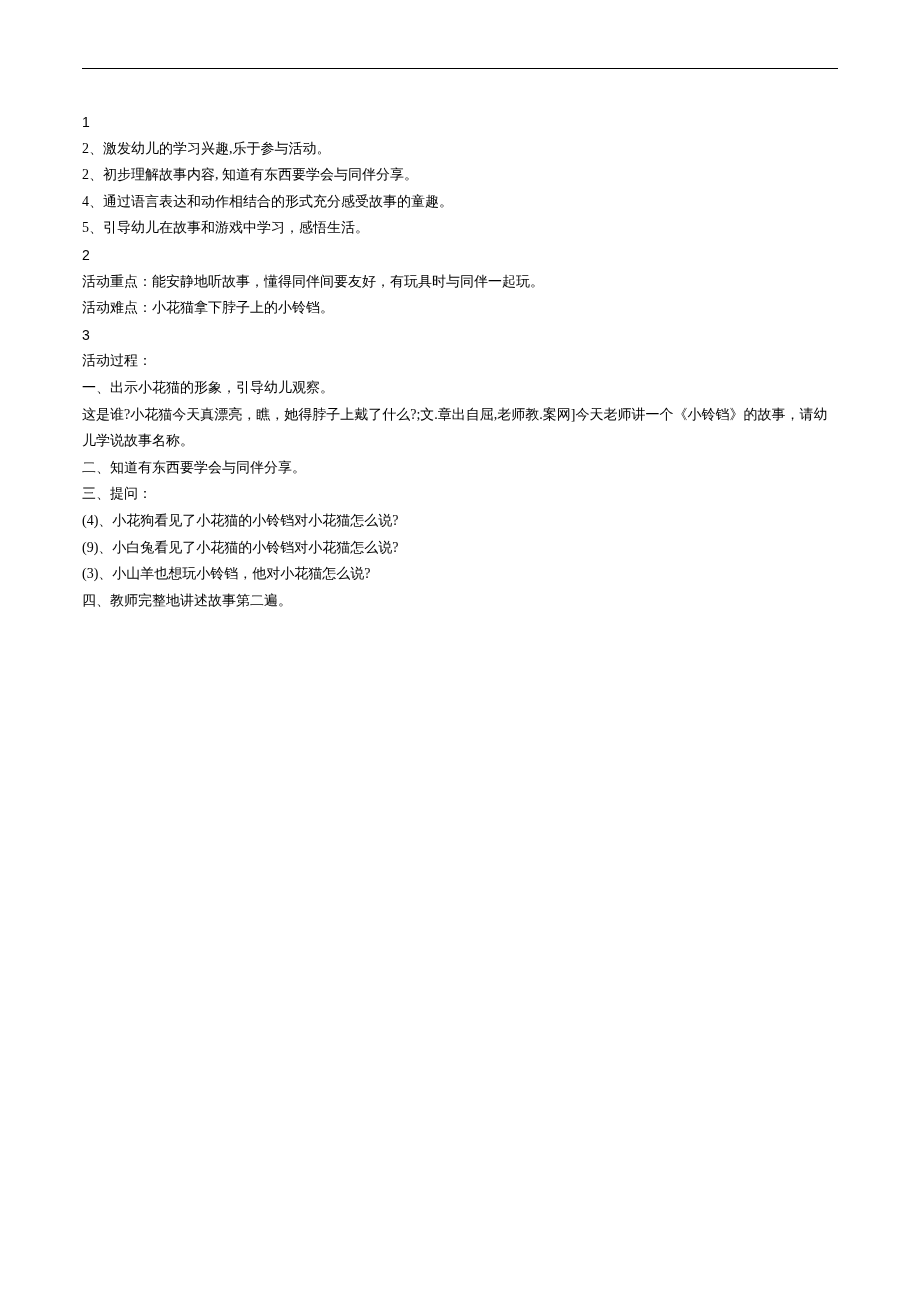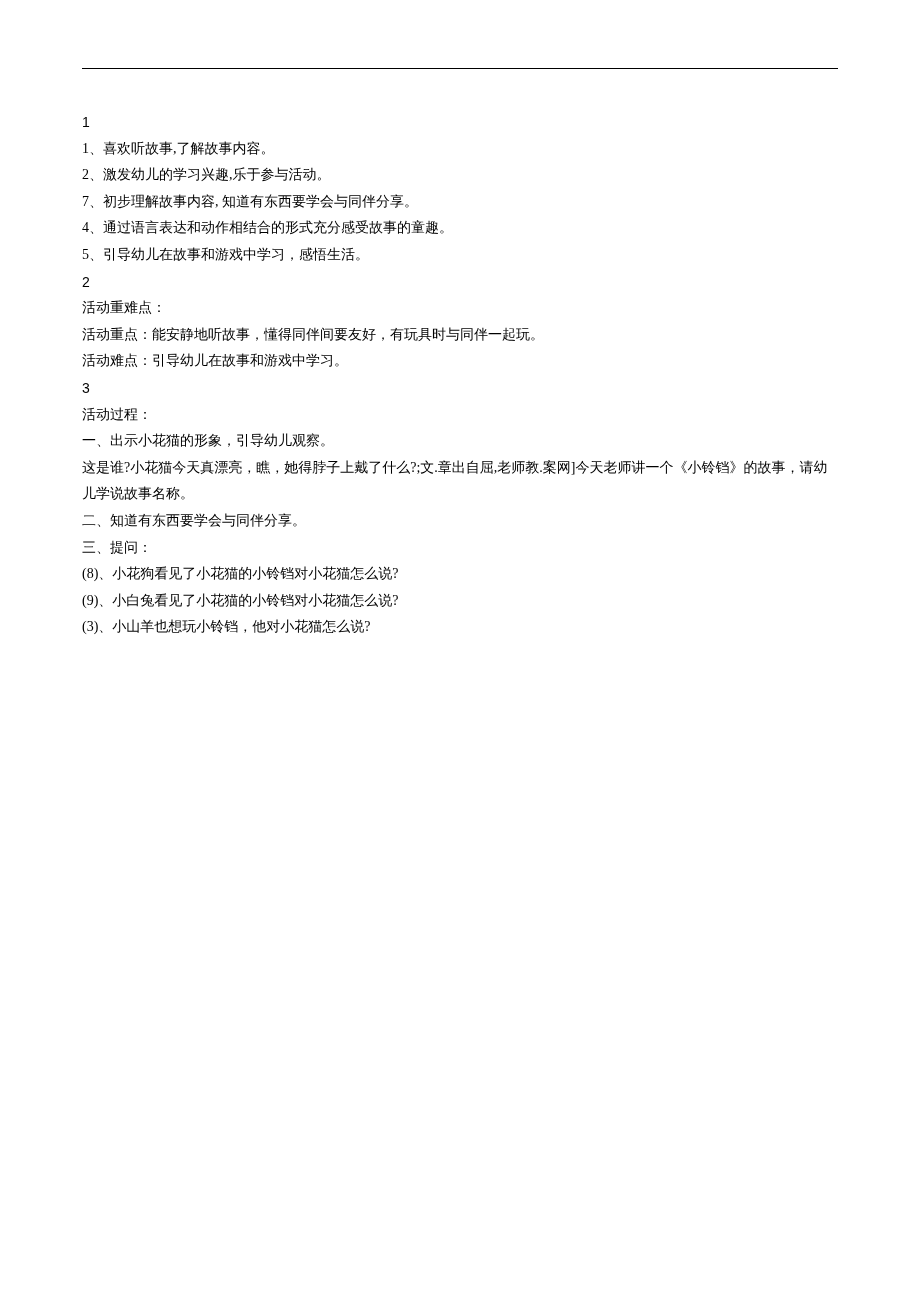--- a/index.html
+++ b/index.html
@@ -28,38 +28,37 @@
   }
 </style>
 </head>
 <body>
 
 <div class="page">
   <hr class="hr-line">
 
   <div>
     <span class="line section-num">1</span>
-    <span class="line">1、喜欢听故事,了解故事内容。</span>
     <span class="line">2、激发幼儿的学习兴趣,乐于参与活动。</span>
-    <span class="line">7、初步理解故事内容, 知道有东西要学会与同伴分享。</span>
+    <span class="line">2、初步理解故事内容, 知道有东西要学会与同伴分享。</span>
     <span class="line">4、通过语言表达和动作相结合的形式充分感受故事的童趣。</span>
     <span class="line">5、引导幼儿在故事和游戏中学习，感悟生活。</span>
   </div>
 
   <div>
     <span class="line section-num">2</span>
-    <span class="line">活动重难点：</span>
     <span class="line">活动重点：能安静地听故事，懂得同伴间要友好，有玩具时与同伴一起玩。</span>
-    <span class="line">活动难点：引导幼儿在故事和游戏中学习。</span>
+    <span class="line">活动难点：小花猫拿下脖子上的小铃铛。</span>
   </div>
 
   <div>
     <span class="line section-num">3</span>
     <span class="line">活动过程：</span>
     <span class="line">一、出示小花猫的形象，引导幼儿观察。</span>
     <span class="line">这是谁?小花猫今天真漂亮，瞧，她得脖子上戴了什么?;文.章出自屈,老师教.案网]今天老师讲一个《小铃铛》的故事，请幼儿学说故事名称。</span>
     <span class="line">二、知道有东西要学会与同伴分享。</span>
     <span class="line">三、提问：</span>
-    <span class="line">(8)、小花狗看见了小花猫的小铃铛对小花猫怎么说?</span>
+    <span class="line">(4)、小花狗看见了小花猫的小铃铛对小花猫怎么说?</span>
     <span class="line">(9)、小白兔看见了小花猫的小铃铛对小花猫怎么说?</span>
     <span class="line">(3)、小山羊也想玩小铃铛，他对小花猫怎么说?</span>
+    <span class="line">四、教师完整地讲述故事第二遍。</span>
   </div>
 </div>
 
 </body></html>

